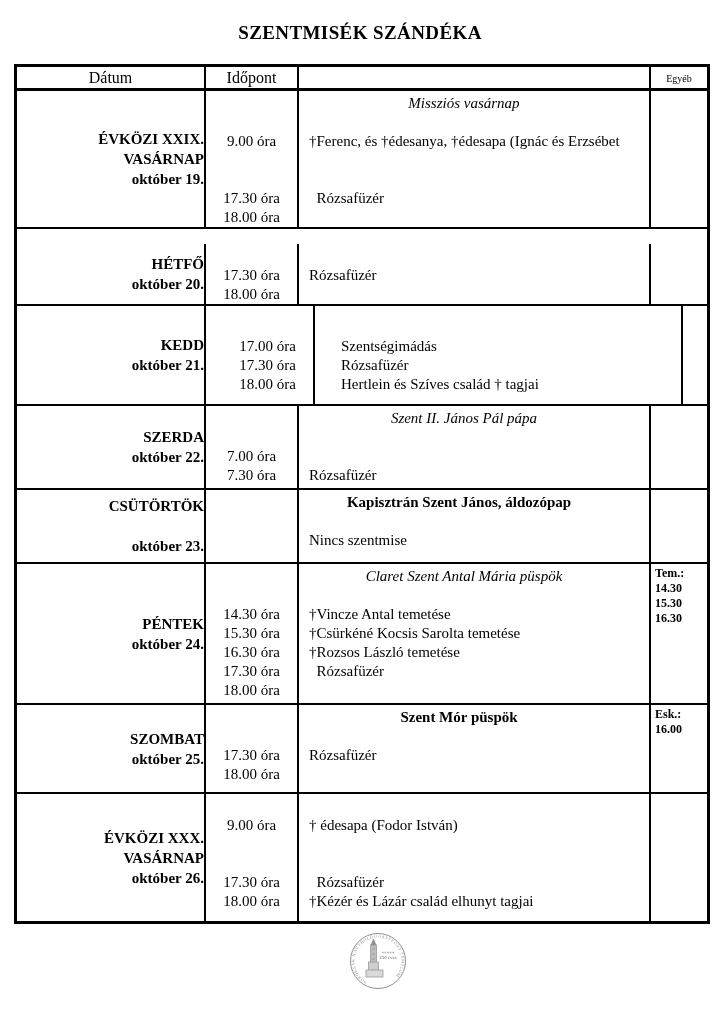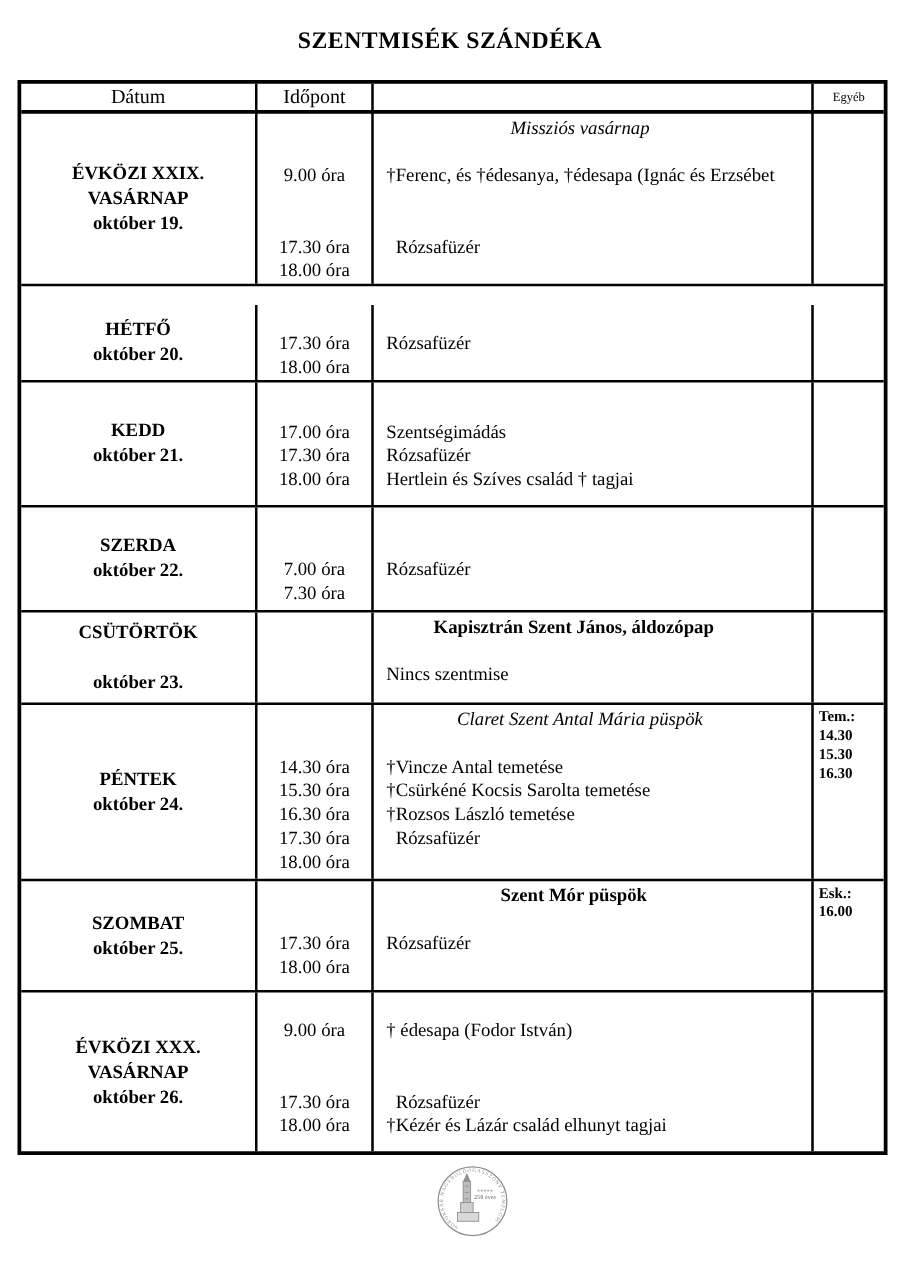--- a/index.html
+++ b/index.html
@@ -27,31 +27,31 @@
   }
   .thead .hcell:last-child { border-right:none; }
   .thead .hcell.other-h { font-size:10px; line-height:24px; }
   .trow {
     display:grid; grid-template-columns:189px 93px 352px 1fr;
     border-bottom:2px solid #000;
   }
   .trow:last-child { border-bottom:none; }
   #rows .trow:nth-child(1){ height:138px; }
   #rows .trow:nth-child(2){ height:62px;margin-top:15px;  }
-  #rows .trow:nth-child(3){ height:100px; }
+  #rows .trow:nth-child(3){ height:100px;gap:16px; }
   #rows .trow:nth-child(4){ height:84px;  }
   #rows .trow:nth-child(5){ height:74px;  }
   #rows .trow:nth-child(6){ height:141px; }
   #rows .trow:nth-child(7){ height:89px;  }
   #rows .trow:nth-child(8){ height:127px; }
   #rows .trow:nth-child(3) .stack { padding-top:12px; }
   .cell { border-right:2px solid #000; overflow:hidden; }
   .cell:last-child { border-right:none; }
   .date-cell {
-    display:flex; flex-direction:column; justify-content:center; align-items:center;
+    display:flex; flex-direction:column; justify-content:center; align-items:flex-end;
     font-weight:bold; font-size:15px; text-align:center;
   }
   .date-line { line-height:20px; min-height:20px; white-space:pre; }
   .stack { padding-top:3px; }
   .line { height:19px; line-height:19px; white-space:pre; overflow:visible; }
   .time-cell .line { text-align:center; font-size:15px;font-family:Liberation Serif, serif; }
   .desc-cell .line { padding-left:10px; font-size:15px; }
   .desc-cell .line.italic-center {
     font-style:italic; text-align:center; padding-left:0; padding-right:20px;
   }
@@ -164,20 +164,21 @@
     <div class="cell time-cell">
             <div class="stack">
               <div class="line">&nbsp;</div>
               <div class="line">&nbsp;</div>
               <div class="line">7.00 óra</div>
               <div class="line">7.30 óra</div>
             </div>
           </div>
     <div class="cell desc-cell">
             <div class="stack">
+              <div class="line italic-center">Szent II. János Pál pápa</div>
               <div class="line">&nbsp;</div>
               <div class="line">&nbsp;</div>
               <div class="line">Rózsafüzér</div>
             </div>
           </div>
     <div class="cell other-cell"></div>
   </div>
 
   <div class="trow">
     <div class="cell date-cell">

